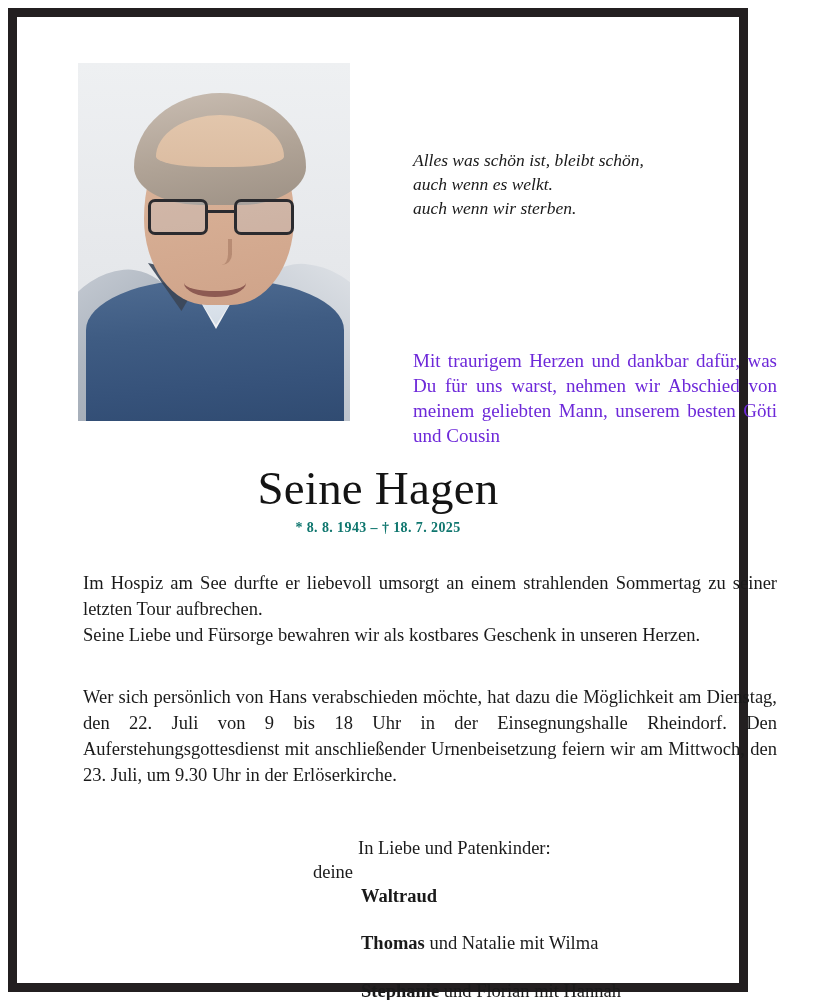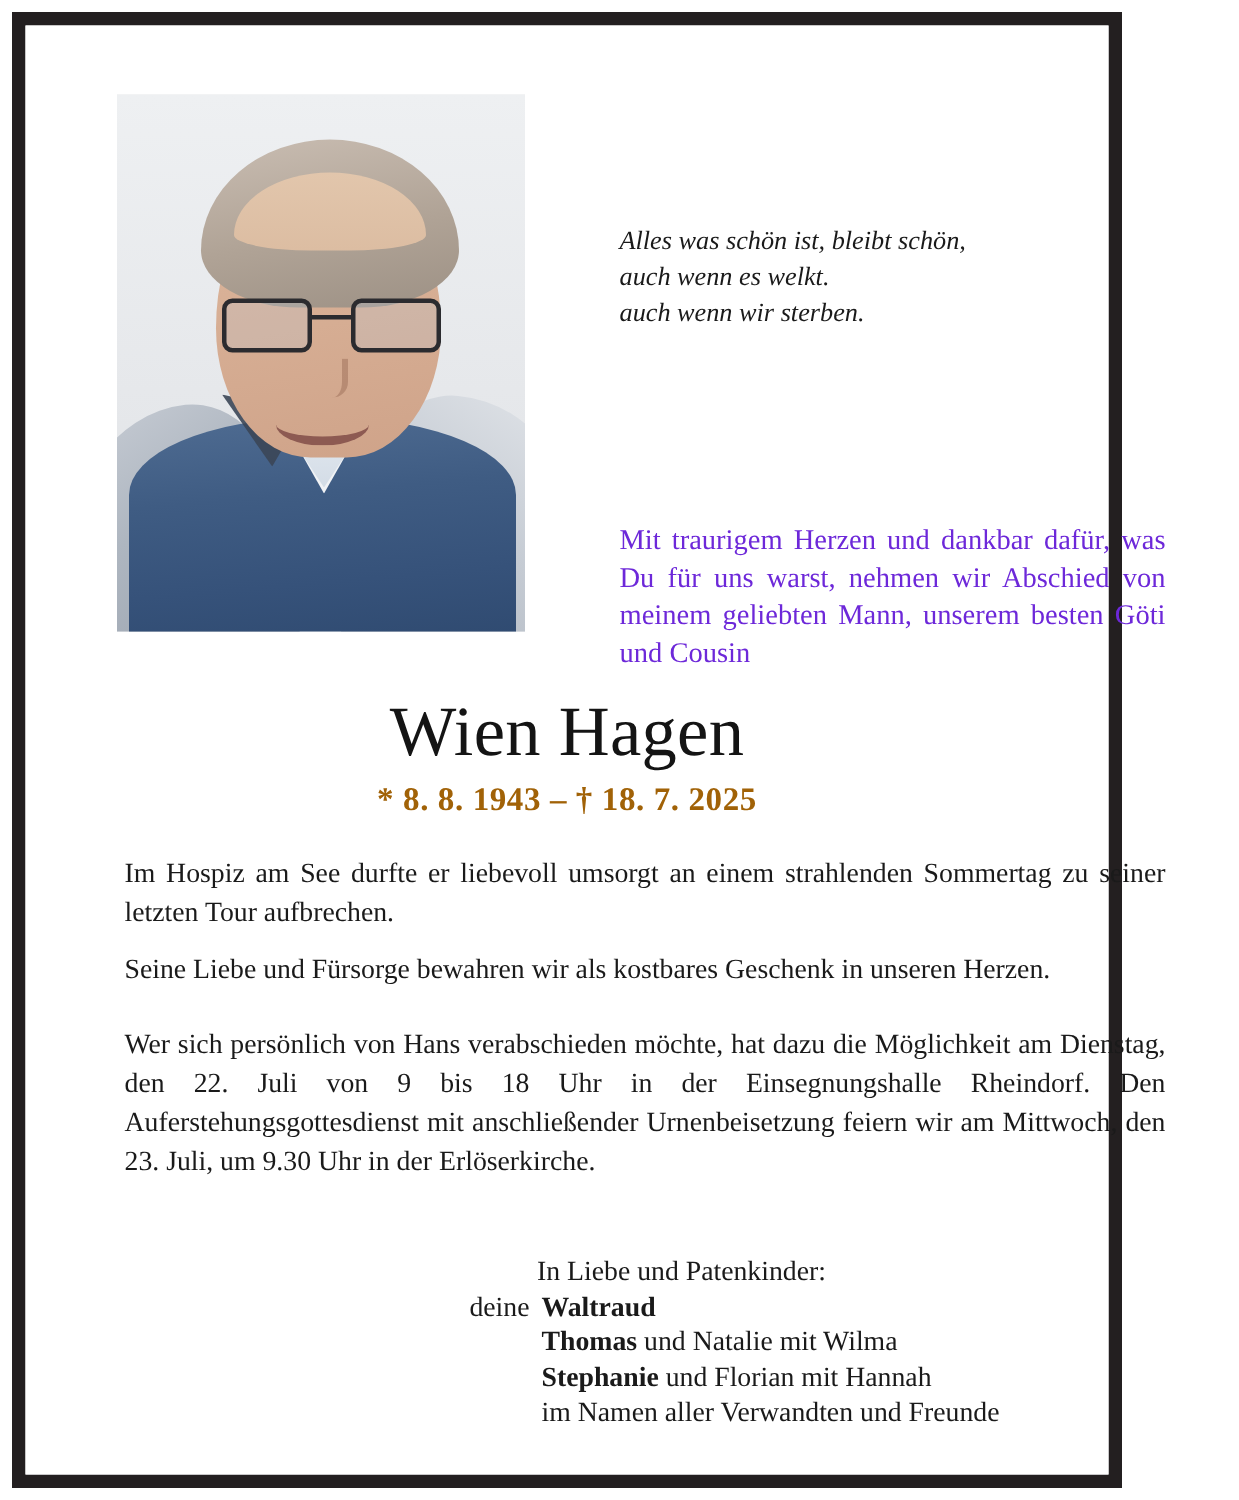--- a/index.html
+++ b/index.html
@@ -193,24 +193,24 @@
     text-align: center;
   }
   #deceased-name {
     font-size: 47px;
     line-height: 56px;
     letter-spacing: .2px;
     color: #141414;
   }
   #life-dates {
     margin-top: 4px;
-    font-size: 22px;
+    font-size: 14px;
     font-weight: bold;
     letter-spacing: .4px;
-    color: #a16207;
+    color: #0f766e;
   }
 
   
   .body-para {
     position: absolute;
     left: 66px;
     width: 694px;
     font-size: 18.5px;
     line-height: 26px;
     text-align: justify;
@@ -249,20 +249,21 @@
   }
   .fam-rel {
     width: 270px;
     text-align: right;
     padding-right: 8px;
     color: #1a1a1a;
     flex: none;
   }
   .fam-name {
     color: #1a1a1a;
+    margin-top: 24px;
   }
   .fam-name b { font-weight: bold; }
 </style>
 </head>
 <body>
 
 <div id="notice-frame">
   <div id="notice-body">
 
     <div id="portrait">
@@ -289,27 +290,27 @@
 
     <div id="poem">
       <div>Alles was schön ist, bleibt schön,</div>
       <div>auch wenn es welkt.</div>
       <div>auch wenn wir sterben.</div>
     </div>
 
     <div id="intro">Mit traurigem Herzen und dankbar dafür, was Du für uns warst, nehmen wir Abschied von meinem geliebten Mann, unserem besten Göti und Cousin</div>
 
     <div id="name-block">
-      <div id="deceased-name">Wien Hagen</div>
+      <div id="deceased-name">Seine Hagen</div>
       <div id="life-dates">* 8. 8. 1943 – † 18. 7. 2025</div>
     </div>
 
     <div id="para-1" class="body-para">
         <span style="display:block;text-align:justify;text-align-last:left;">Im Hospiz am See durfte er liebevoll umsorgt an einem strahlenden Sommertag zu seiner letzten Tour aufbrechen.</span>
-        <span style="display:block;text-align:justify;text-align-last:left;margin-top:12px;">Seine Liebe und Fürsorge bewahren wir als kostbares Geschenk in unseren Herzen.</span>
+        <span style="display:block;text-align:justify;text-align-last:left;">Seine Liebe und Fürsorge bewahren wir als kostbares Geschenk in unseren Herzen.</span>
       </div>
     <div id="para-2" class="body-para">Wer sich persönlich von Hans verabschieden möchte, hat dazu die Möglichkeit am Dienstag, den 22. Juli von 9 bis 18 Uhr in der Einsegnungshalle Rheindorf. Den Auferstehungsgottesdienst mit anschließender Urnenbeisetzung feiern wir am Mittwoch, den 23. Juli, um 9.30 Uhr in der Erlöserkirche.</div>
 
 
     <div id="family-block">
       <div id="family-heading">In Liebe und Patenkinder:</div>
 
       <div class="family-row">
         <span class="fam-rel">deine</span>
         <span class="fam-name"><b>Waltraud</b><span></span></span>

